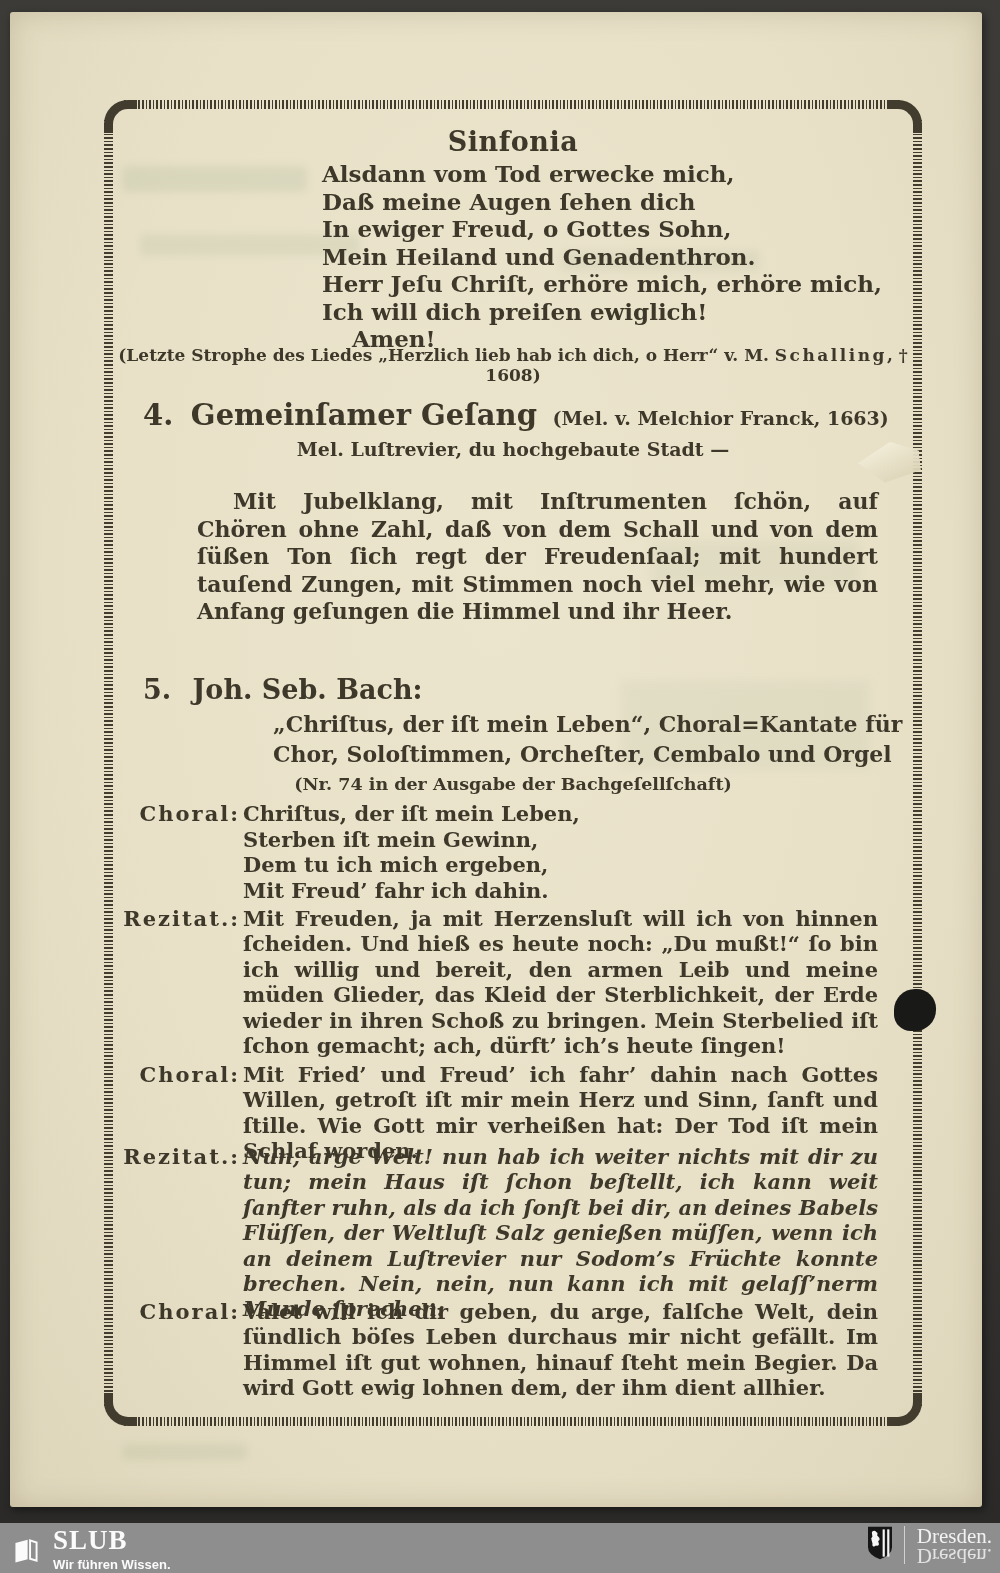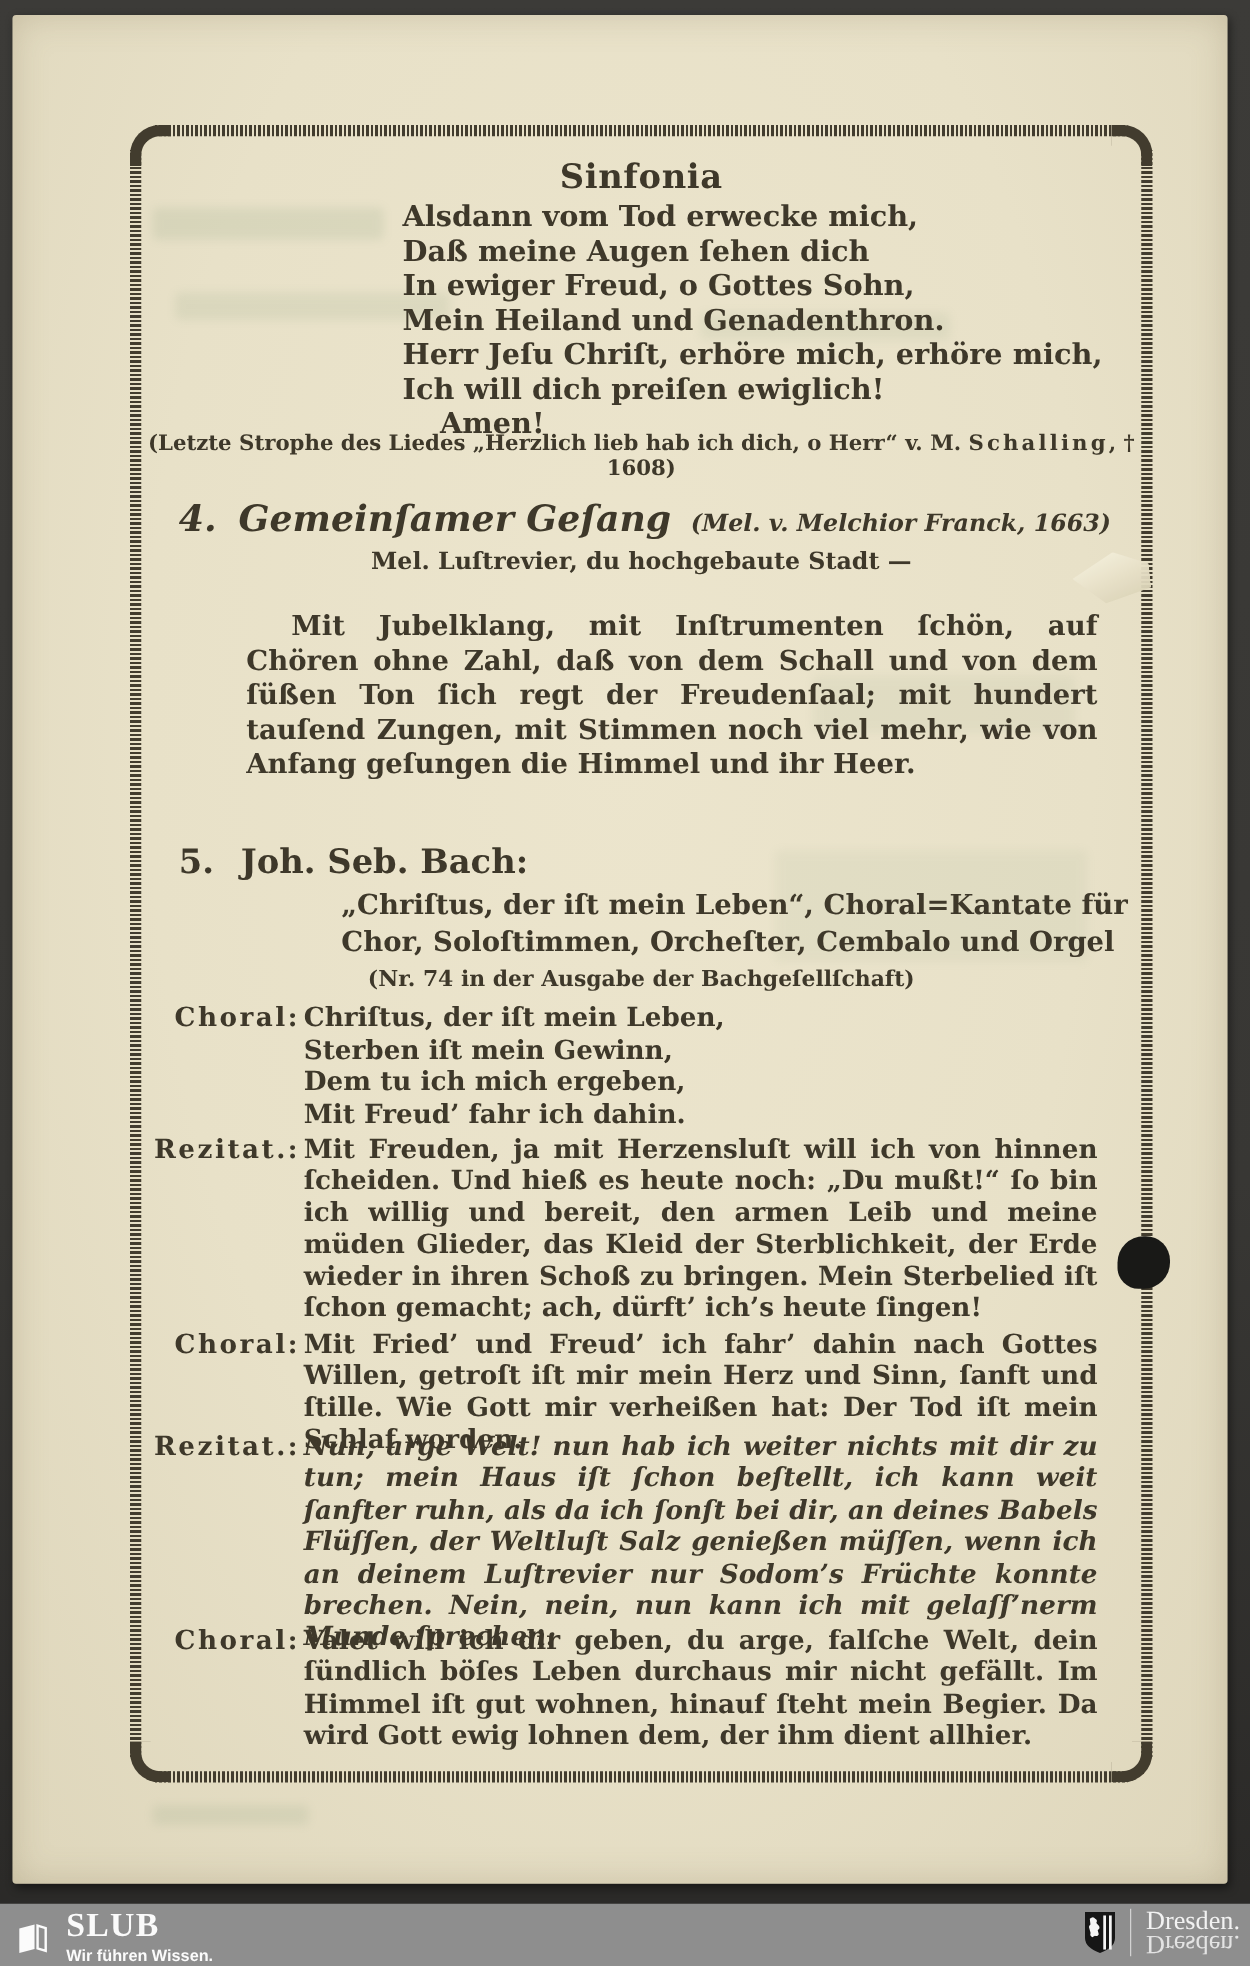--- a/index.html
+++ b/index.html
@@ -32,21 +32,21 @@
   .frame .bl{left:0;bottom:0;border-bottom-width:9px;border-left-width:9px;border-bottom-left-radius:24px;}
   .frame .br{right:0;bottom:0;border-bottom-width:9px;border-right-width:9px;border-bottom-right-radius:24px;}
   .abs{position:absolute;z-index:4;}
   .fraktur{font-family:"DejaVu Serif",serif;font-weight:700;color:#3e382a;}
   .ctr{left:104px;width:818px;text-align:center;}
   .sinfonia{top:126px;font-size:27px;letter-spacing:.5px;}
   .hymn{left:322px;top:160px;font-size:23px;line-height:27.5px;white-space:nowrap;}
   .hymn .amen{padding-left:30px;}
   .footnote{top:345px;font-size:17px;font-weight:700;}
   .spaced-name{letter-spacing:2.5px;}
-  .h4{left:143px;top:398px;white-space:nowrap;font-style:italic;}
+  .h4{left:143px;top:398px;white-space:nowrap;}
   .h4 .big{font-size:29px;}
   .h4 .note{font-size:19px;margin-left:10px;}
   .melody{top:438px;font-size:19px;}
   .para4{left:197px;top:466px;width:681px;font-size:22px;line-height:27.6px;
     text-align:justify;text-indent:36px;}
   .liturgy{top:618px;font-size:26px;letter-spacing:.5px;}
   .h5{left:143px;top:674px;font-size:27px;white-space:nowrap;}
   .work1{left:273px;top:711px;font-size:22px;white-space:nowrap;}
   .work2{left:273px;top:741px;font-size:22px;white-space:nowrap;}
   .edition{top:774px;font-size:17.5px;}
@@ -62,21 +62,21 @@
     transform:rotate(-6deg);box-shadow:0 2px 3px rgba(90,80,50,.4);opacity:.95;}
   
   .footer{position:absolute;left:0;top:1523px;width:1000px;height:50px;background:#8e8e8e;z-index:8;}
   .slub{position:absolute;left:13px;top:4px;display:flex;align-items:center;cursor:pointer;}
   .slub-icon{width:26px;height:28px;margin-top:3px;}
   .slub-words{margin-left:14px;color:#fbfbfb;}
   .slub-name{font-family:"Liberation Serif","DejaVu Serif",serif;font-weight:700;font-size:27px;
     line-height:27px;letter-spacing:1px;}
   .slub-tagline{font-family:"Liberation Sans","DejaVu Sans",sans-serif;font-weight:700;font-size:13px;
     margin-top:3px;}
-  .dresden{position:absolute;right:8px;top:3px;display:flex;align-items:center;cursor:pointer;}
+  .dresden{position:absolute;right:8px;top:3px;display:flex;cursor:pointer;}
   .arms{width:24px;height:34px;margin-right:12px;}
   .dresden-sep{width:1px;height:38px;background:rgba(255,255,255,.6);margin-right:12px;}
   .dresden-words{display:flex;flex-direction:column;line-height:20px;
     font-family:"Liberation Serif","DejaVu Serif",serif;color:#f2f2f2;font-size:21px;}
   .dresden-reflection{transform:scaleY(-1);opacity:.85;}
 </style>
 </head>
 <body>
 
 <div class="screen">

